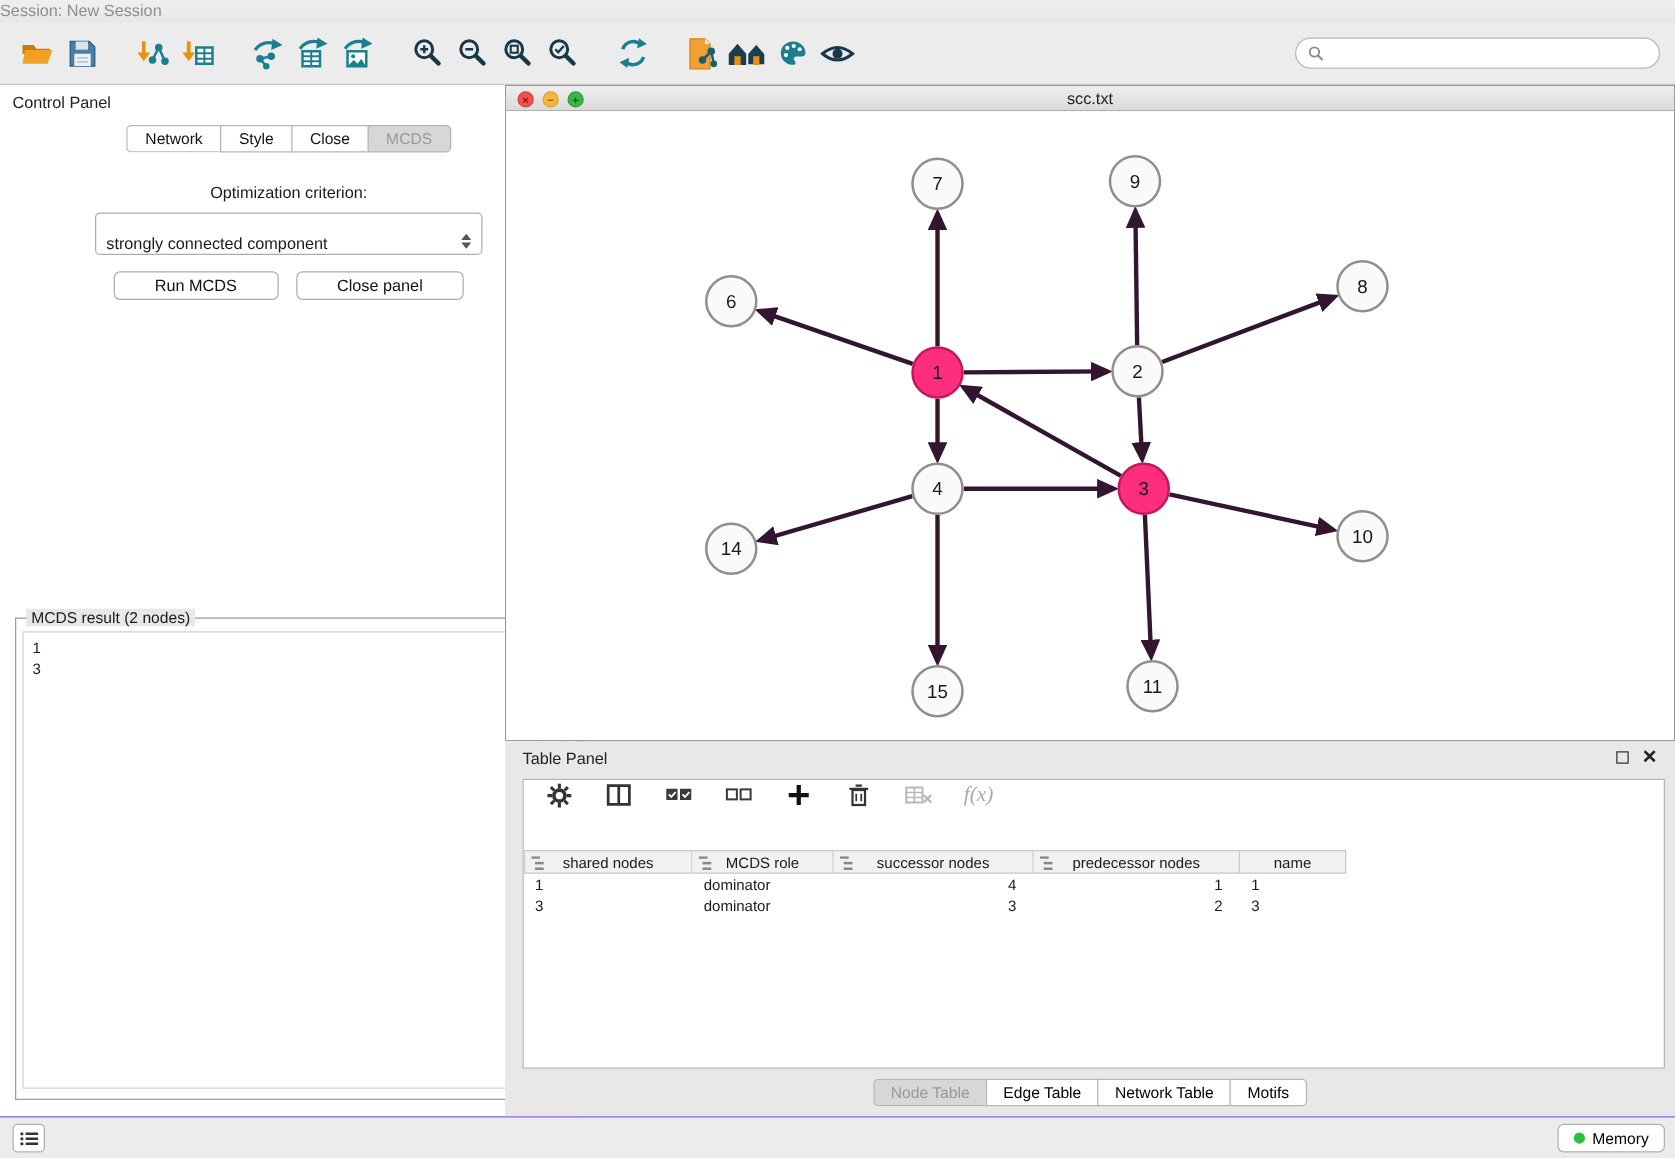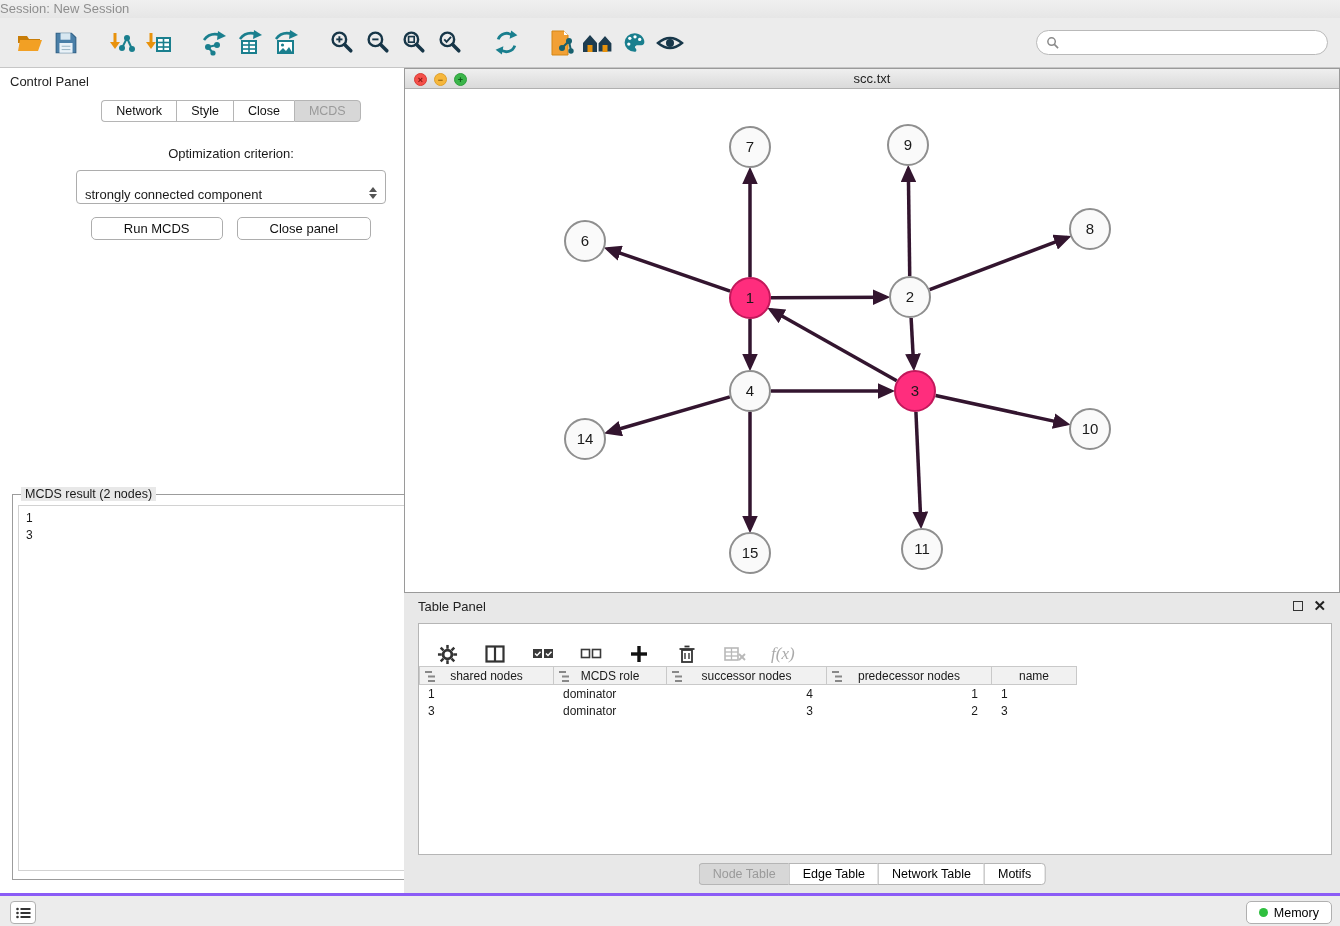--- a/index.html
+++ b/index.html
@@ -47,39 +47,39 @@
   .light{width:13px;height:13px;border-radius:50%;font-size:9px;line-height:13px;text-align:center;font-weight:bold}
   .light.red{background:#f4504a;border:1px solid #d93b35;color:#7e1410}
   .light.yellow{background:#f6b73c;border:1px solid #dfa02b;color:#8a5d0a}
   .light.green{background:#3bb54a;border:1px solid #2e9e3c;color:#0d5c18}
   .net-canvas{position:relative;width:934px;height:503px;background:#fff}
   .net-canvas svg text{font-family:"Liberation Sans",sans-serif;font-size:15px;fill:#1a1a1a}
 
   
   .table-panel{position:absolute;left:404px;top:593px;width:936px;height:300px;background:#e8e8e8}
   .tp-box{position:absolute;left:14px;right:8px;top:30px;height:232px;background:#fff;border:1px solid #b5b5b5}
-  .tp-toolbar{height:42px;display:flex;align-items:flex-end;gap:24px;padding-left:16px}
+  .tp-toolbar{height:56px;display:flex;align-items:flex-start;gap:24px;padding-left:16px}
   .tp-tool{background:transparent;border:none;display:flex;align-items:center;justify-content:center;width:24px;height:24px}
   .fx{font-family:"Liberation Serif",serif;font-style:italic;font-size:17px;color:#aaa}
   .tp-thead{display:flex;height:19px;font-size:12px}
   .th-cell{background:#f1f1f1;border:1px solid #c9c9c9;border-left:none;display:flex;align-items:center;justify-content:center;position:relative}
   .th-cell:first-child{border-left:1px solid #c9c9c9}
   .th-cell .sort-ic{position:absolute;left:5px;top:4px}
   .tp-row{display:flex;height:17px;font-size:12px;align-items:center}
   .td{overflow:hidden;white-space:nowrap}
   .td.l{padding-left:9px;text-align:left}
   .td.r{padding-right:14px;text-align:right}
   .tp-tabs{position:absolute;bottom:8px;left:50%;transform:translateX(-50%);display:flex}
   .tp-tab{font-size:12.5px;padding:3px 13px;background:#fff;border:1px solid #b5b5b5;border-right:none;color:#000000;white-space:nowrap}
   .tp-tab:first-child{border-radius:4px 0 0 4px}
   .tp-tab:last-child{border-right:1px solid #b5b5b5;border-radius:0 4px 4px 0}
   [data-name="tab-node-table"]{background:#d7d7d7;color:#9a9a9a}
 
   
-  .statusbar{position:absolute;left:0;top:893px;width:1340px;height:33px;background:#ececec;border-top:3px solid #8b5cf6}
+  .statusbar{position:absolute;left:0;top:893px;width:1340px;height:33px;background:#ececec;border-top:1px solid #8b5cf6}
   .sb-left{position:absolute;left:10px;top:5px;width:26px;height:23px;background:#fff;border:1px solid #b0b0b0;border-radius:4px;display:flex;align-items:center;justify-content:center}
   .sb-memory{position:absolute;right:8px;top:5px;height:23px;background:#fff;border:1px solid #b0b0b0;border-radius:5px;display:flex;align-items:center;gap:6px;padding:0 12px;font-size:12.5px}
   .dot{width:9px;height:9px;border-radius:50%;background:#2fbf3f;display:inline-block}
 </style>
 </head>
 <body>
 
 <div class="titlebar" data-name="app-titlebar">
   <span data-name="app-title">Session: New Session</span>
 </div>

